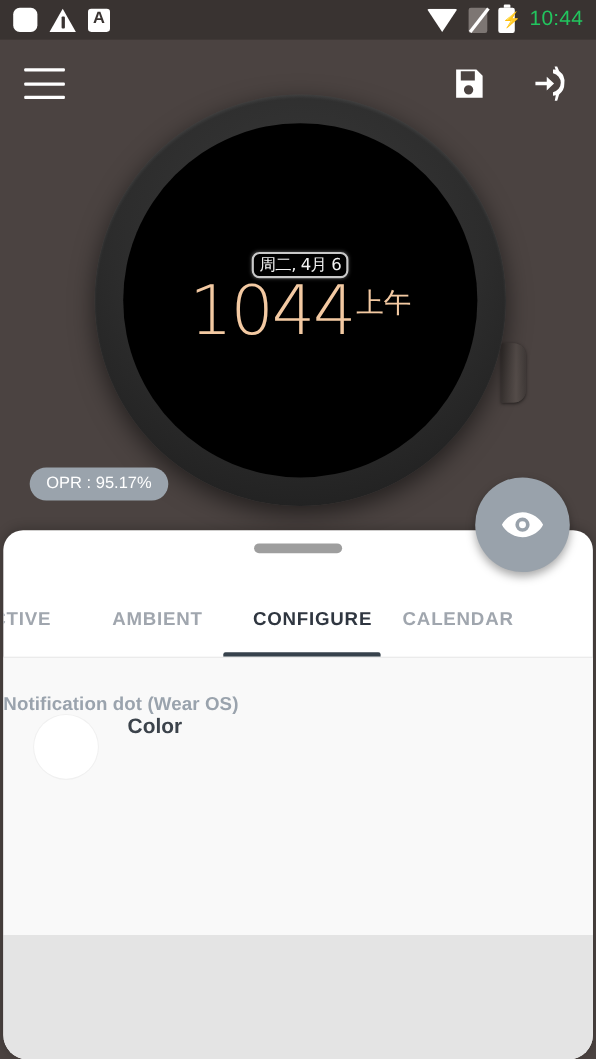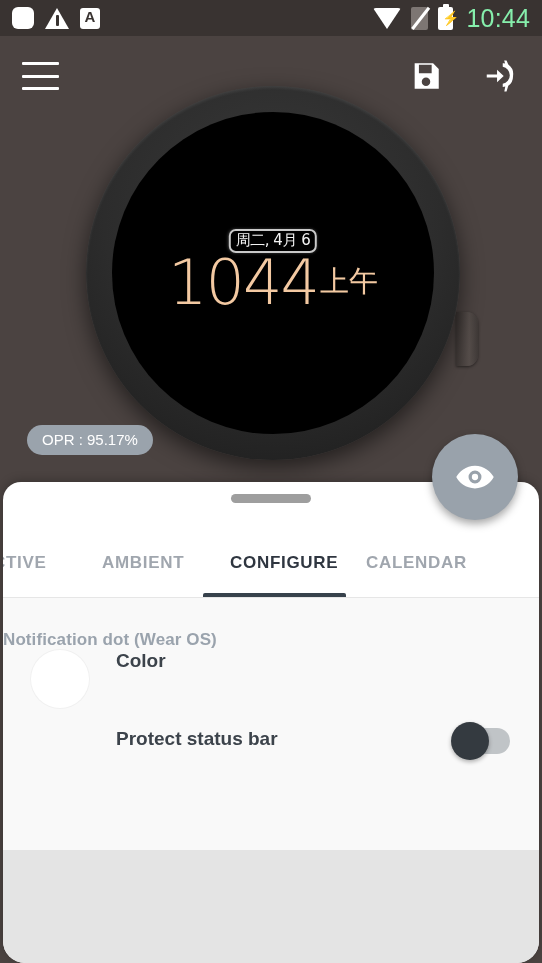--- a/index.html
+++ b/index.html
@@ -103,22 +103,22 @@
   }
   .sb-batt span {
     position: absolute;
     top: 2px; left: 3.5px;
     font-size: 14px;
     line-height: 19px;
     color: #393331;
     font-weight: bold;
   }
   .sb-clock {
-    color: #86efac;
-    font-size: 25px;
+    color: #22c55e;
+    font-size: 19px;
     letter-spacing: 0.2px;
     margin-left: 3px;
   }
 
   
   .app-bar {
     position: absolute;
     top: 36px; left: 0;
     width: 542px;
     height: 80px;
@@ -190,38 +190,38 @@
     letter-spacing: -0.5px;
     box-shadow: 0 0 3px rgba(255,255,255,.25);
     font-family: "DejaVu Sans", sans-serif;
   }
   .wf-time {
     position: absolute;
     left: 50%;
     top: 140px;
     transform: translateX(-50%);
     display: flex;
-    align-items: center;
+    align-items: flex-end;
     white-space: nowrap;
   }
   .wf-hhmm {
     font-size: 62px;
     line-height: 62px;
     color: #f3c9a2;
     font-family: "DejaVu Sans", sans-serif;
     letter-spacing: -2px;
     font-weight: 300;
   }
   .wf-ampm {
-    font-size: 29px;
+    font-size: 25px;
     line-height: 40px;
     color: #f3c9a2;
     font-family: "DejaVu Sans", sans-serif;
     margin-left: 2px;
-    margin-bottom: 4px;
+    margin-bottom: 18px;
   }
 
   
   .opr-badge {
     position: absolute;
     left: 27px; top: 425px;
     background: #9aa3ac;
     color: #fff;
     border-radius: 15px;
     padding: 6px 15px;
@@ -434,24 +434,18 @@
     <div class="sheet-body">
       <div class="section-title">Notification dot (Wear OS)</div>
 
       <div class="row">
         <div class="swatch-wrap">
           <div class="swatch"></div>
         </div>
         <div class="row-label">Color</div>
       </div>
 
-      <div class="row">
-        <div class="row-label indented">Protect status bar</div>
-        <div class="toggle">
-          <div class="thumb"></div>
-        </div>
-      </div>
     </div>
 
     <div class="sheet-footer"></div>
   </div>
 
 </div>
 
 </body></html>

